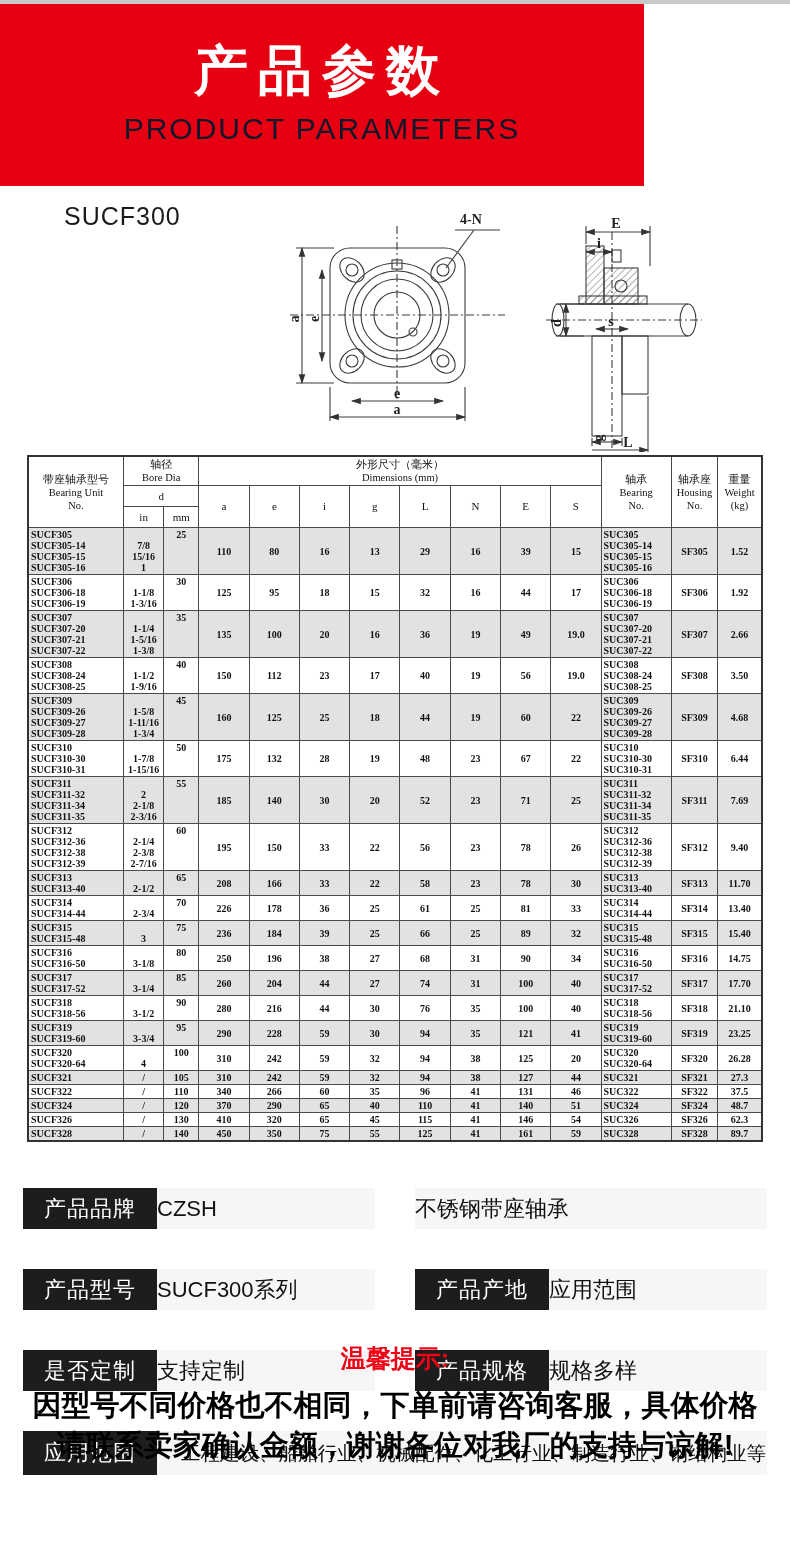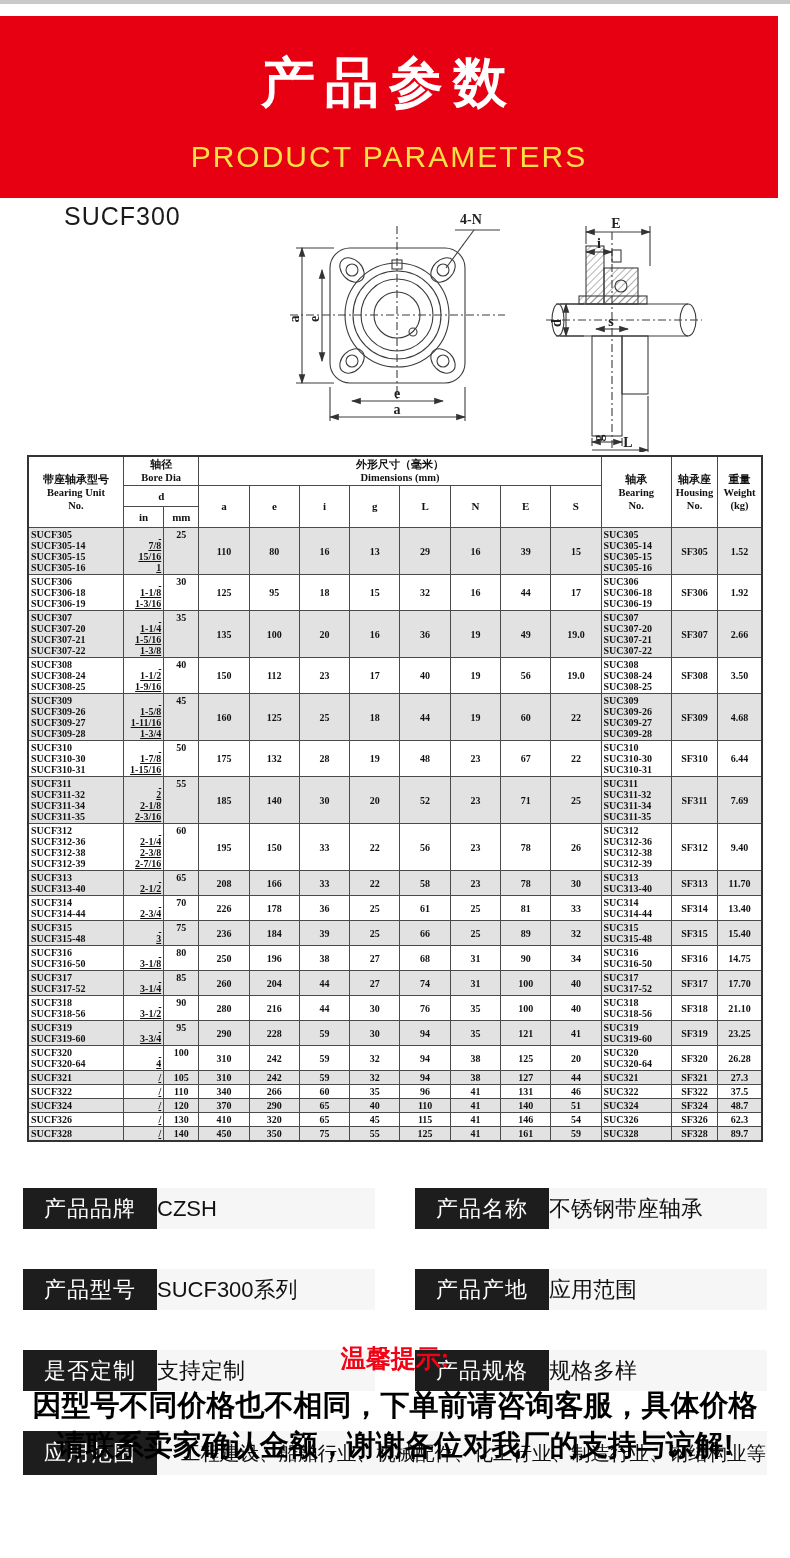--- a/index.html
+++ b/index.html
@@ -2,40 +2,40 @@
 <html><head>
 <meta charset="utf-8">
 <style>
   html,body{margin:0;padding:0;}
   body{
     width:790px;height:1558px;position:relative;background:#ffffff;
     font-family:"Liberation Sans",sans-serif;overflow:hidden;
   }
   .top-strip{position:absolute;left:0;top:0;width:790px;height:4px;background:#c9c9c9;}
   
-  .hero{position:absolute;left:0;top:16px;width:778px;height:182px;background:#e60012;text-align:center;}
+  .hero{position:absolute;left:0;top:4px;width:644px;height:182px;background:#e60012;text-align:center;}
   .hero-cn{margin-top:36px;font-size:54px;line-height:60px;font-weight:900;color:#fff;letter-spacing:10px;}
-  .hero-en{margin-top:28px;font-size:30px;color:#fde047;letter-spacing:2px;font-weight:400;}
+  .hero-en{margin-top:12px;font-size:30px;color:#0f172a;letter-spacing:2px;font-weight:400;}
   
   .diagram{position:absolute;left:0;top:186px;width:636px;height:266px;}
   .model-label{position:absolute;left:64px;top:16px;font-size:25px;color:#1a1a1a;letter-spacing:1px;}
   .diagram svg{position:absolute;left:0;top:0;}
   
   .spec{position:absolute;left:27px;top:455px;width:736px;}
   table.spec-table{border-collapse:collapse;table-layout:fixed;width:736px;
     font-family:"Liberation Serif",serif;font-weight:bold;color:#111;}
   table.spec-table th,table.spec-table td{border:1px solid #4a4a4a;padding:1px 2px;}
   table.spec-table{border:2px solid #333;}
-  thead th{font-size:11px;line-height:13px;text-align:center;font-weight:bold;background:#fff;}
+  thead th{font-size:11px;line-height:13px;text-align:center;font-weight:normal;background:#fff;}
   thead .en{font-size:10.5px;}
   tbody td{font-size:10px;line-height:11px;text-align:center;vertical-align:middle;}
   tbody td div{line-height:11px;white-space:nowrap;}
   tr.shade td{background:#e2e2e2;}
   td.c-model{text-align:left;padding-left:4px;}
-  td.c-in{text-align:right;padding-left:4px;text-decoration:underline;}
+  td.c-in{text-align:center;padding-left:4px;}
   td.c-mm{vertical-align:top;text-align:center;}
   td.c-bearing{text-align:left;padding-left:5px;}
   
   .info{position:absolute;left:23px;top:1188px;width:744px;display:grid;
     grid-template-columns:1fr 1fr;column-gap:10px;row-gap:11px;gap:40px;}
   .info-item{display:flex;height:41px;}
   .info-item.full{grid-column:1 / 3;height:44px;}
   .info-label{width:134px;flex:0 0 134px;background:#1d1d1d;color:#fff;font-size:22px;
     display:flex;align-items:center;justify-content:center;letter-spacing:1px;}
   .info-value{flex:1;background:#f6f6f6;color:#111;font-size:22px;
@@ -770,21 +770,20 @@
       </tbody>
   </table>
 </div>
 
 <div class="info">
   <div class="info-item">
     <div class="info-label">产品品牌</div>
     <div class="info-value">CZSH</div>
   </div>
   <div class="info-item">
-    <div class="info-label">产品名称</div>
     <div class="info-value">不锈钢带座轴承</div>
   </div>
   <div class="info-item">
     <div class="info-label">产品型号</div>
     <div class="info-value">SUCF300系列</div>
   </div>
   <div class="info-item">
     <div class="info-label">产品产地</div>
     <div class="info-value">应用范围</div>
   </div>

